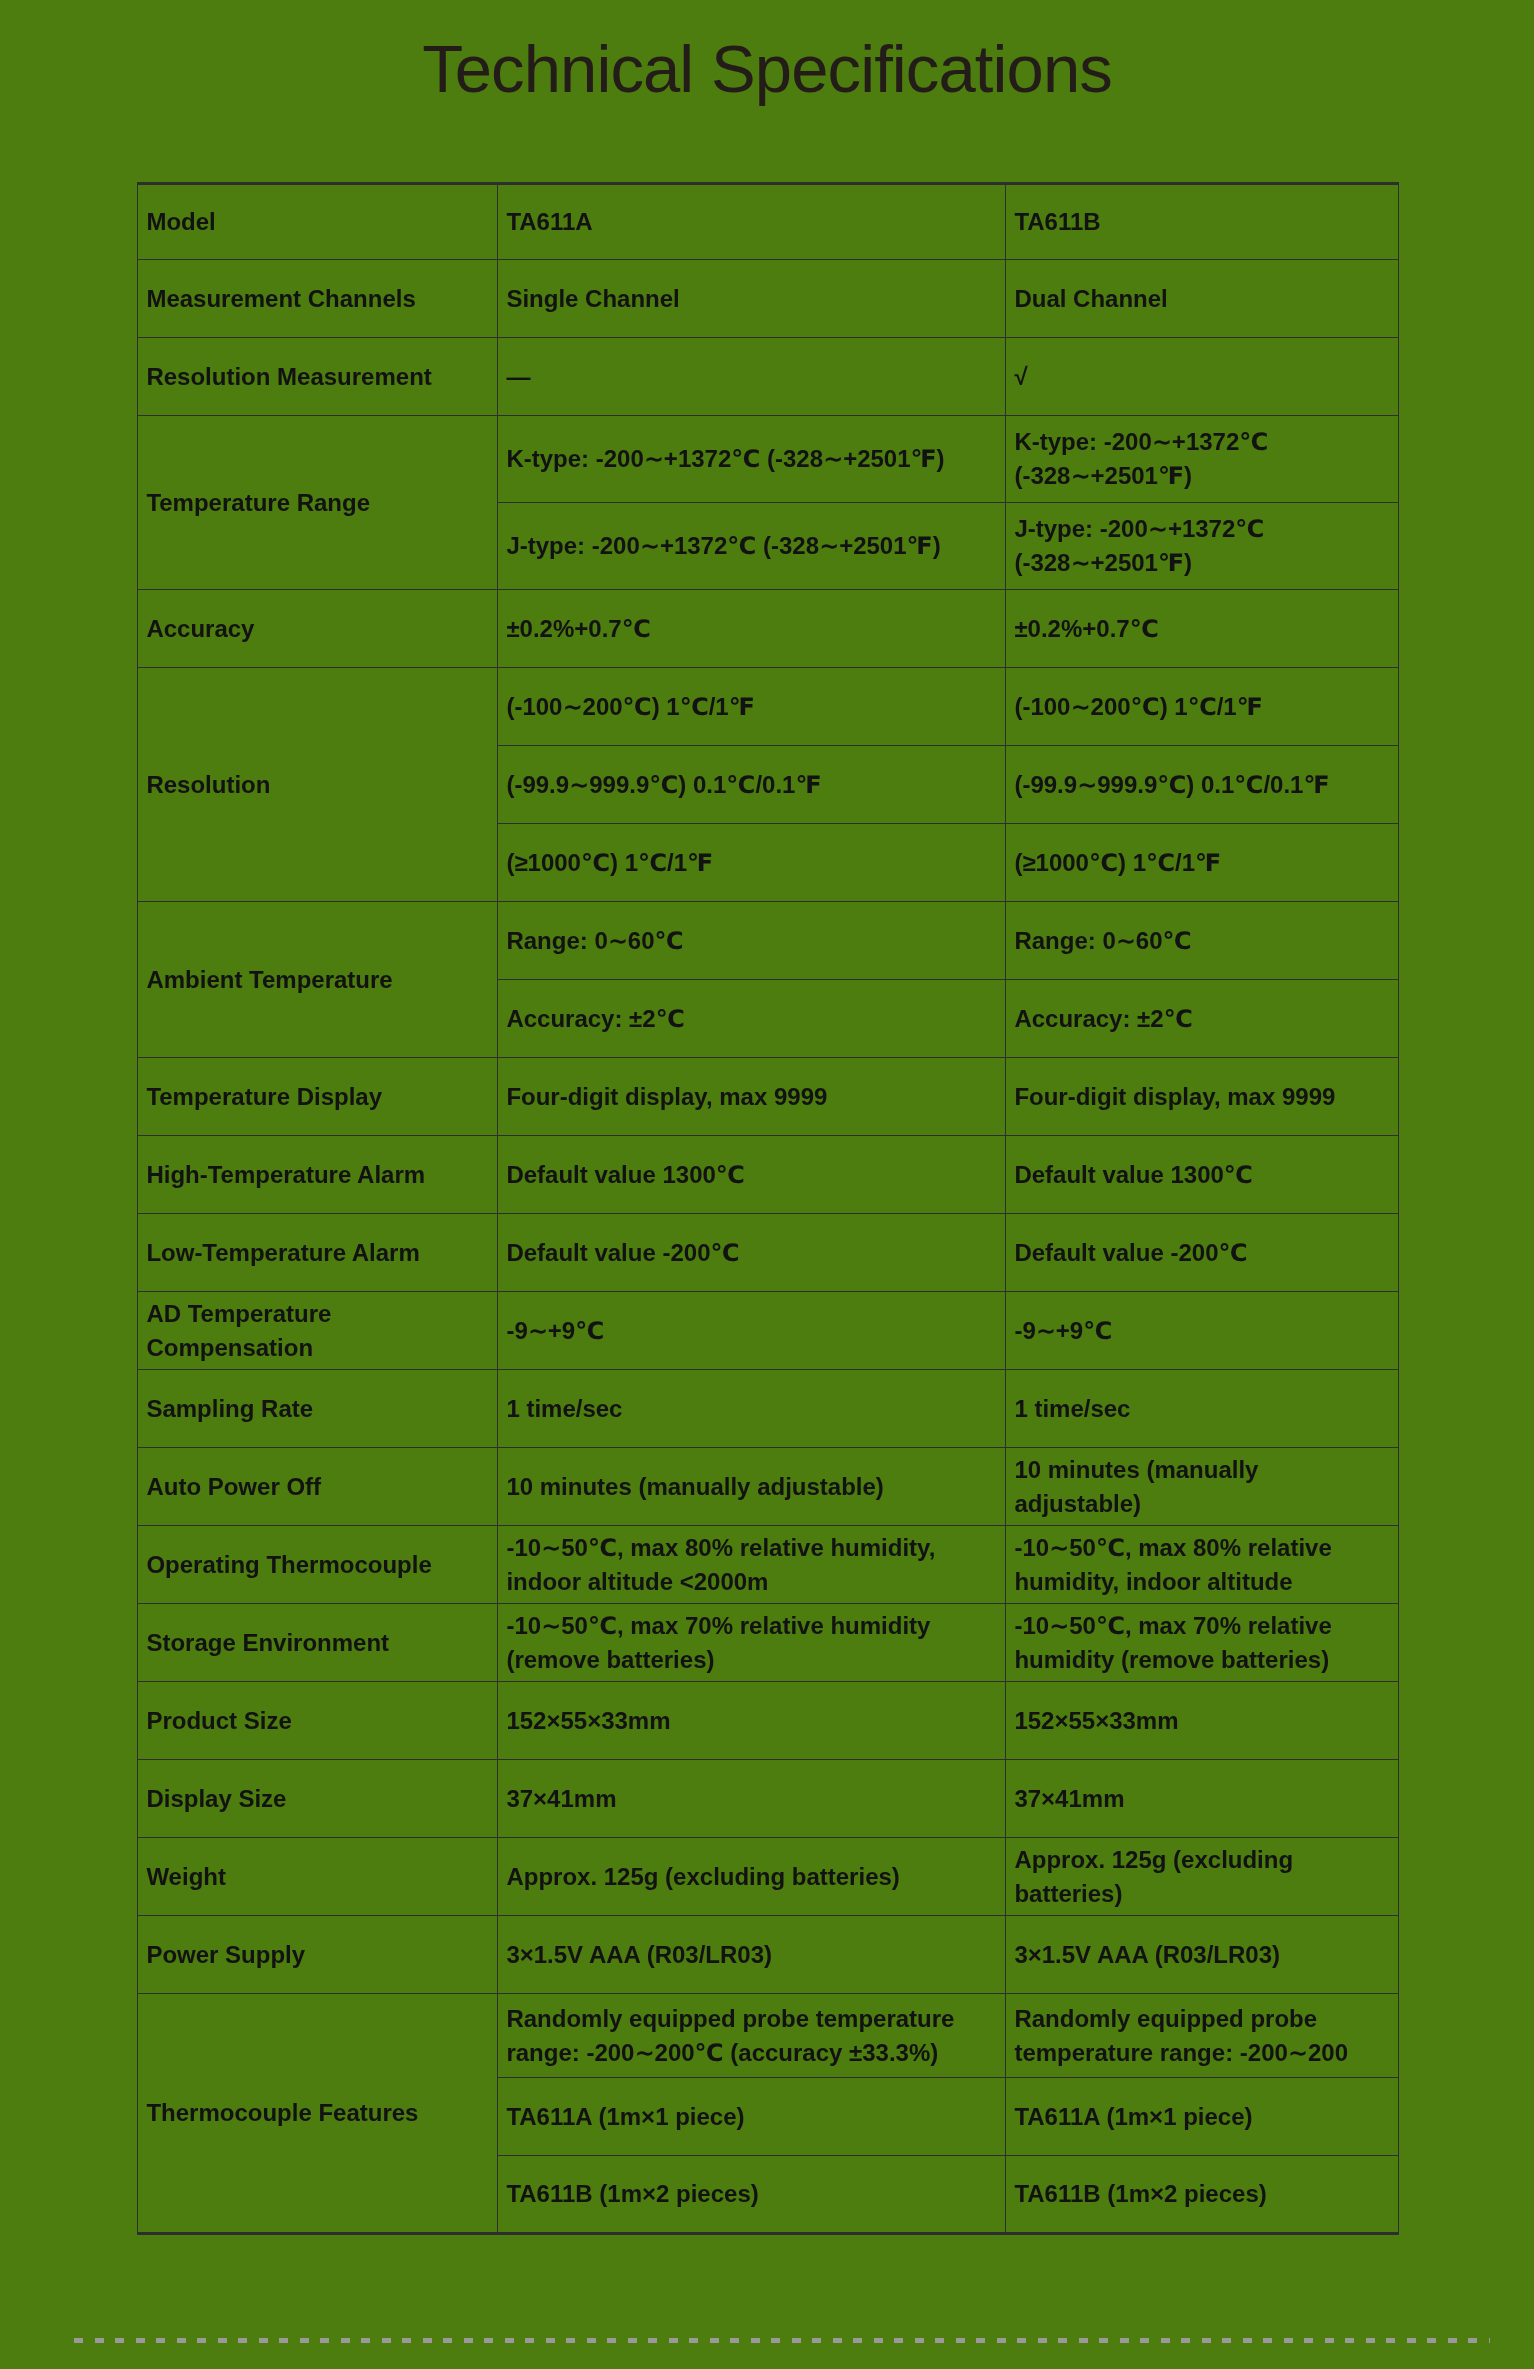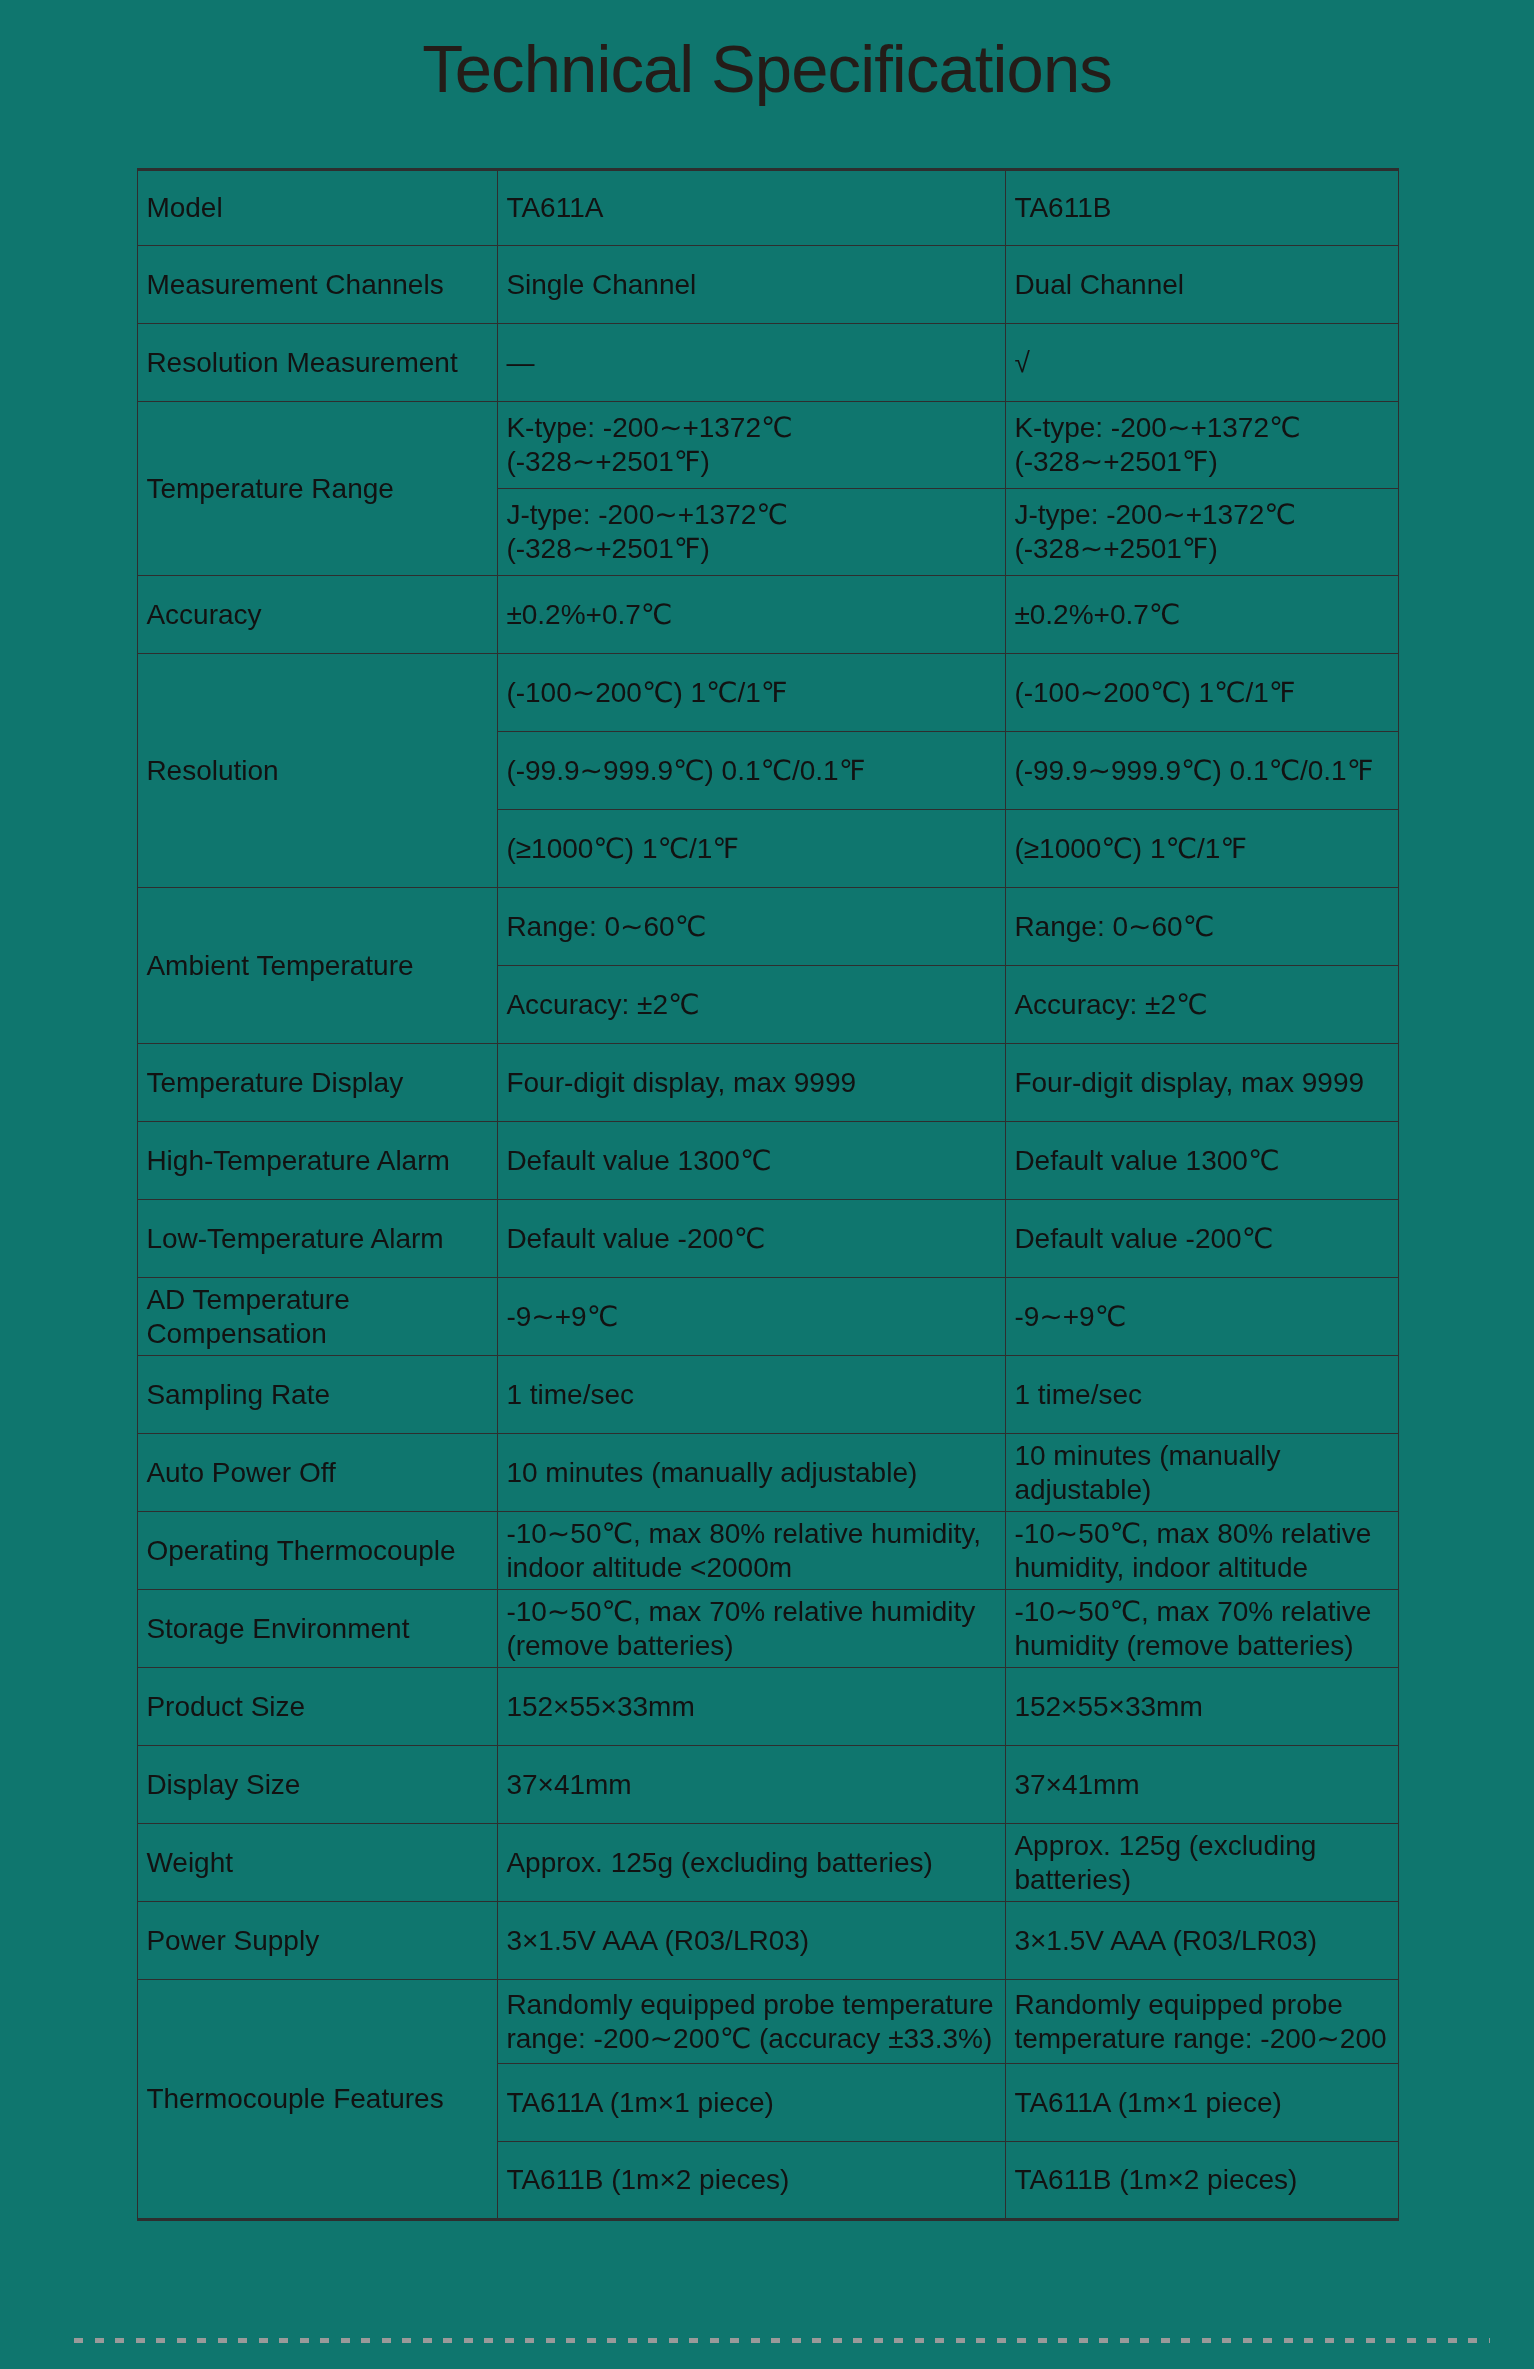--- a/index.html
+++ b/index.html
@@ -10,44 +10,45 @@
   body {
     width: 1534px;
     height: 2370px;
     position: relative;
     font-family: "Liberation Sans", "DejaVu Sans", sans-serif;
     color: #111111;
   }
   .page {
     position: absolute;
     inset: 0;
-    background: #0f766e;
+    background: #4d7c0f;
   }
   .title {
     position: absolute;
     top: 32px;
     left: 0;
     width: 1534px;
     margin: 0;
     text-align: center;
     font-size: 67px;
     font-weight: 400;
     letter-spacing: -0.9px;
     line-height: 1.1;
     color: #241c18;
   }
   table.spec {
     position: absolute;
     left: 137px;
-    top: 168px;
+    top: 182px;
     width: 1261px;
     border-collapse: collapse;
     table-layout: fixed;
-    font-size: 28px;
+    font-size: 24px;
     color: #121212;
+    font-weight: bold;
   }
   table.spec {
     border: 1.9px solid #2e2e2e;
     border-top-width: 3.7px;
     border-bottom-width: 3.7px;
   }
   table.spec td {
     border: 1.9px solid #2e2e2e;
     vertical-align: middle;
     padding: 0.9px 7.5px 0.9px 8.4px;

